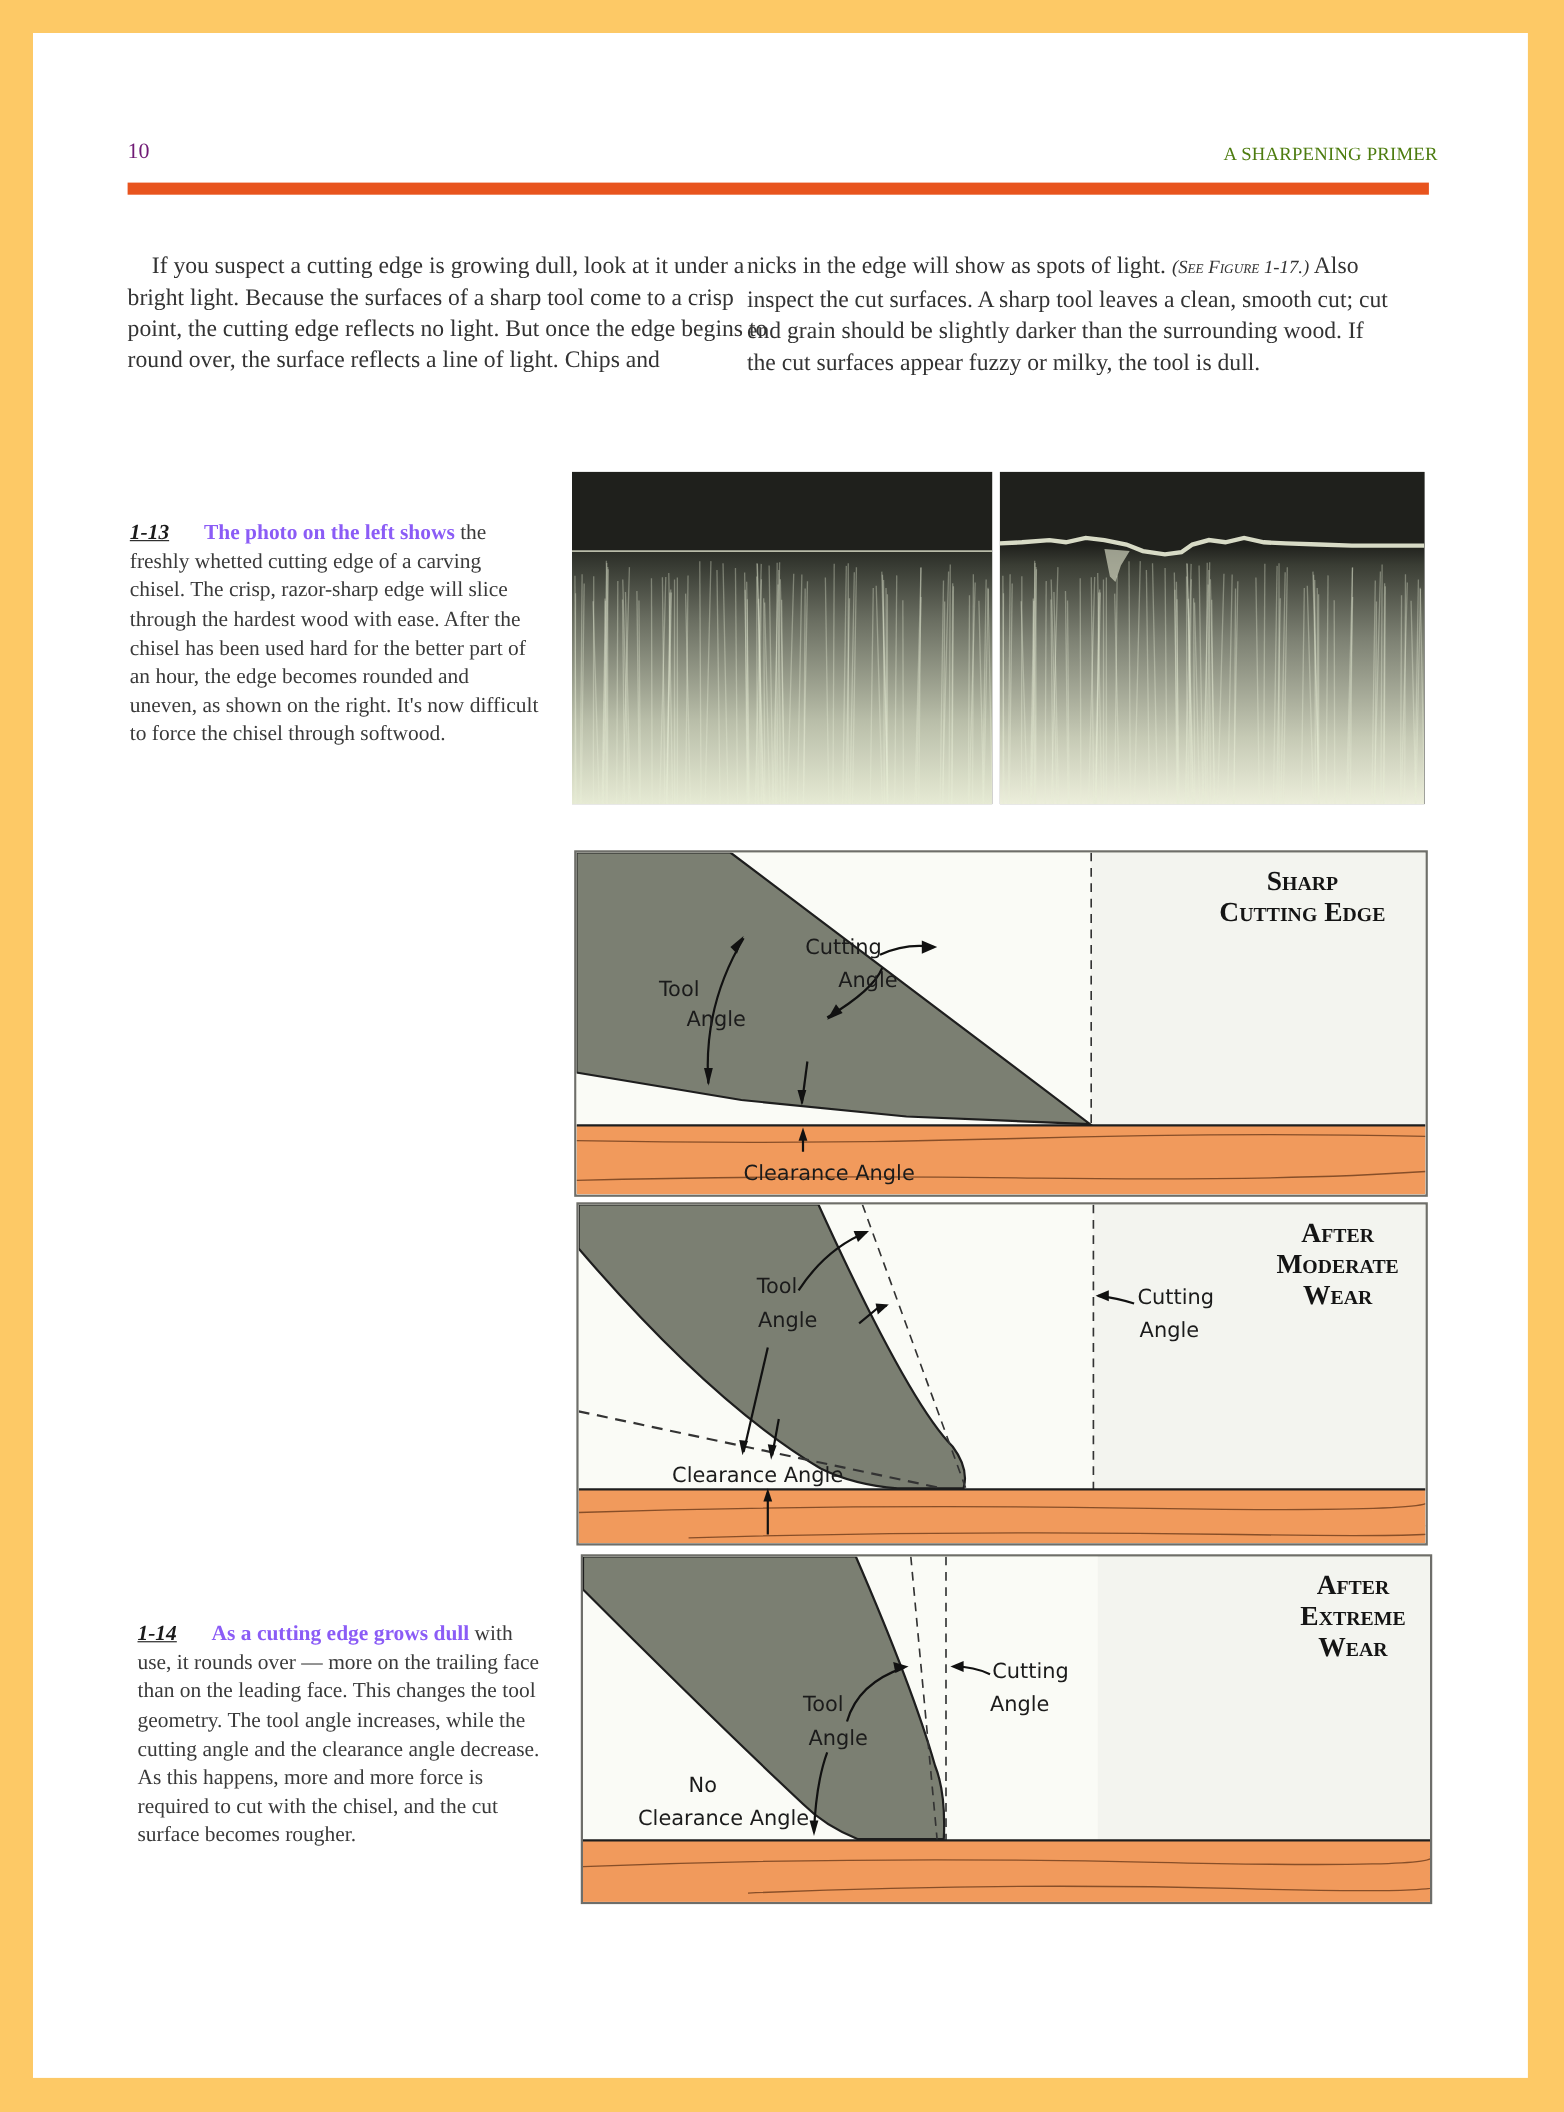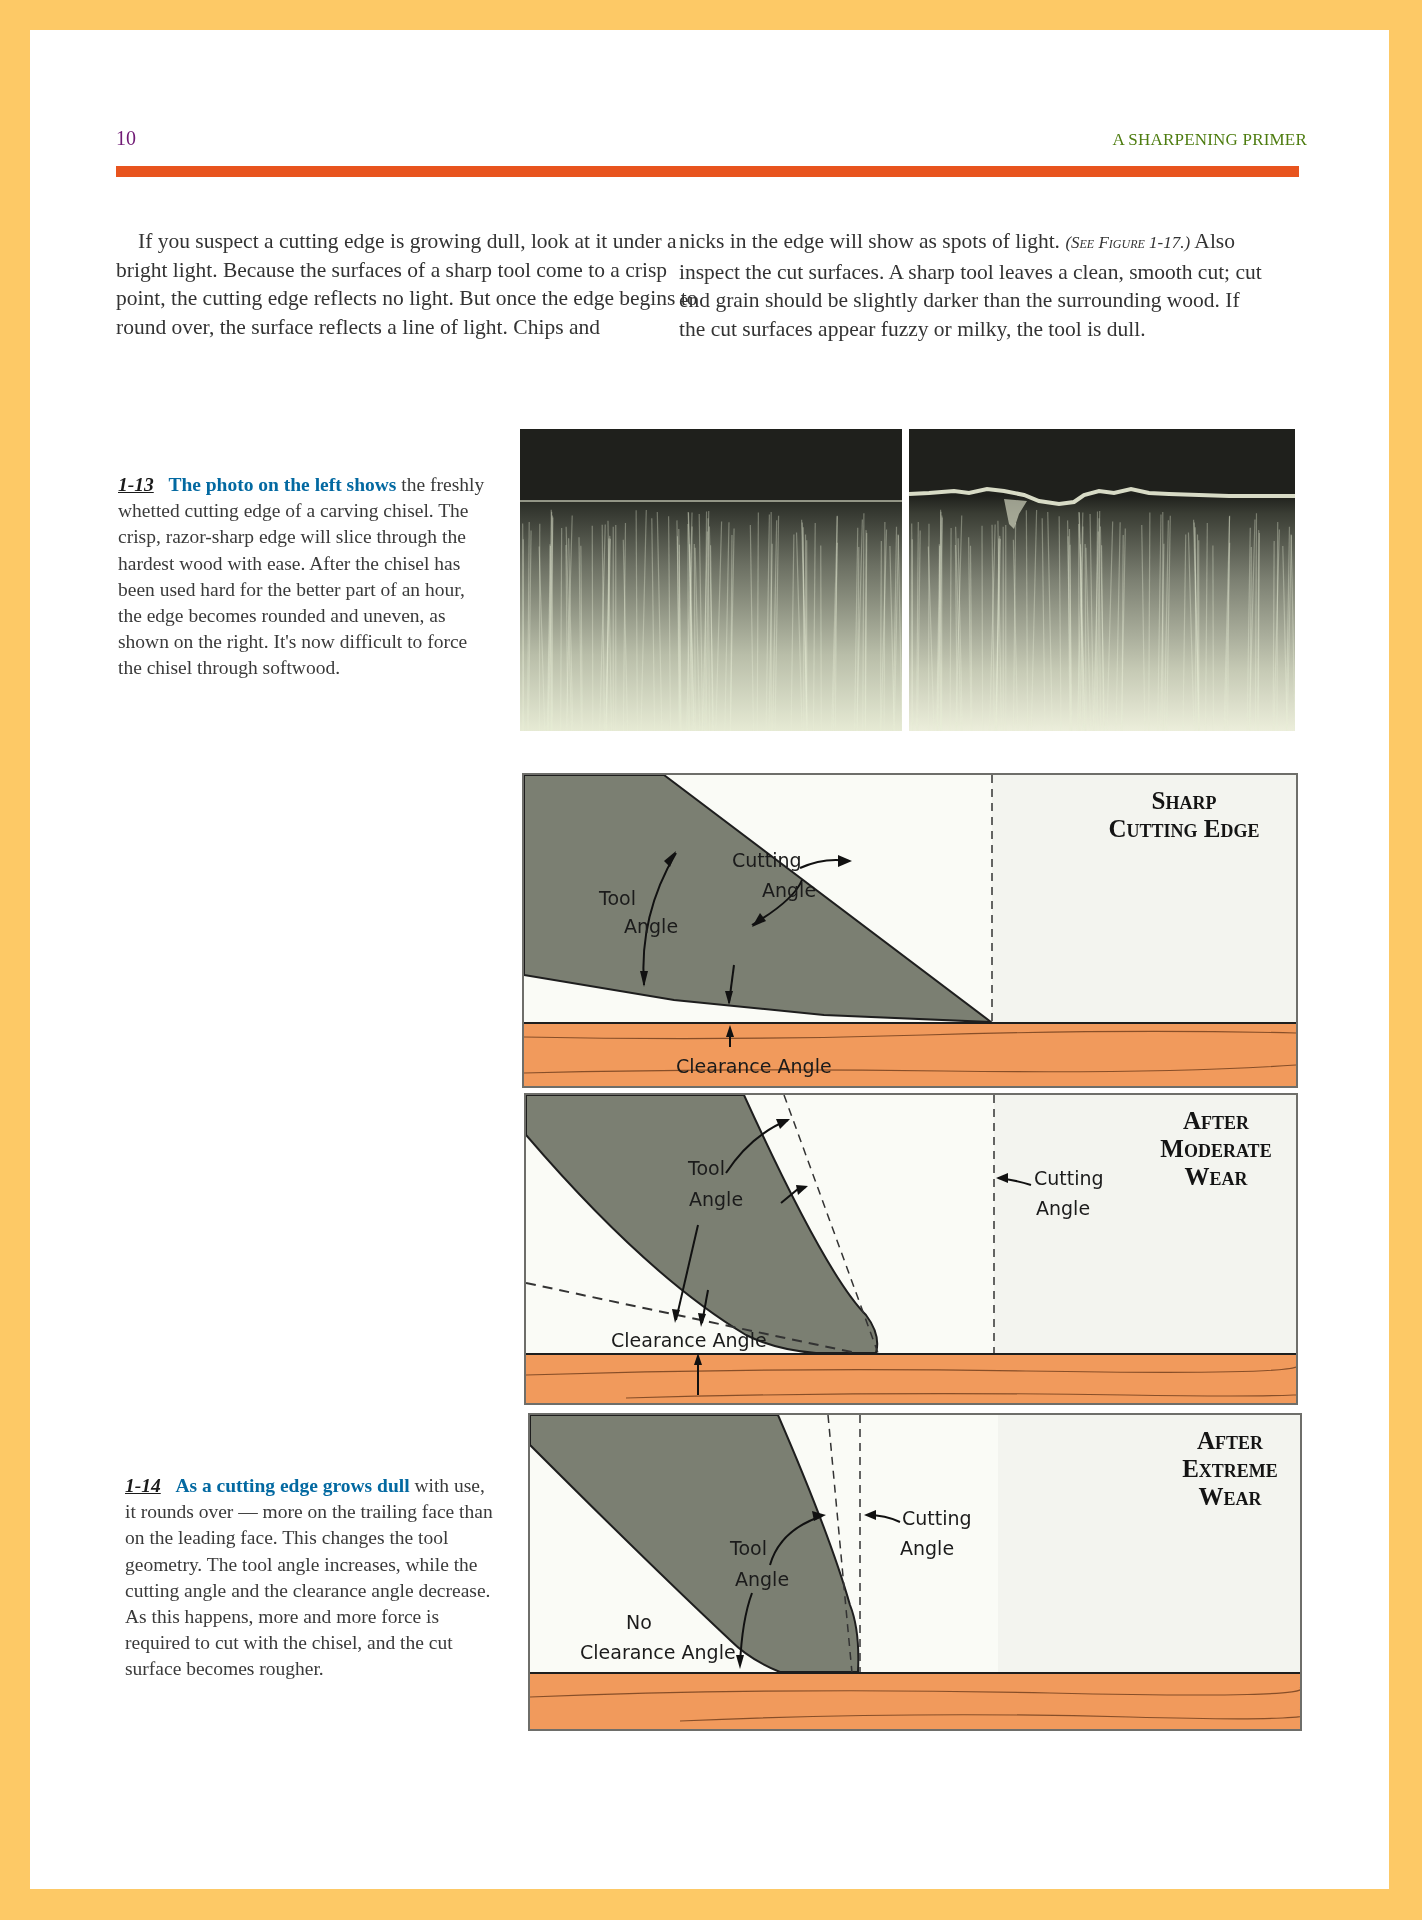--- a/index.html
+++ b/index.html
@@ -36,21 +36,21 @@
   .col1 { left: 86px; top: 197px; }
   .col2 { left: 649px; top: 197px; }
   .col1 p, .col2 p { margin: 0; }
   .indent { display: inline-block; width: 22px; }
   .smallcaps { font-variant: small-caps; font-style: italic; font-size: 17px; }
   .caption {
     font-size: 19.5px; line-height: 26.2px; color: #3a3a3a;
     width: 372px;
   }
   .caption .fig { font-weight: bold; font-style: italic; color: #1a1a1a; text-decoration: underline; }
-  .caption .lead { font-weight: bold; color: #0369a1; }
+  .caption .lead { font-weight: bold; color: #8b5cf6; margin-left: 17px; }
   .cap13 { left: 88px; top: 442px; }
   .cap14 { left: 95px; top: 1443px; width: 375px; }
   .photo {
     background: #1e1f1b;
     overflow: hidden;
   }
   .photo svg { display: block; }
   .photo1 { left: 490px; top: 399px; width: 382px; height: 302px; }
   .photo2 { left: 879px; top: 399px; width: 386px; height: 302px; }
   .panel {

